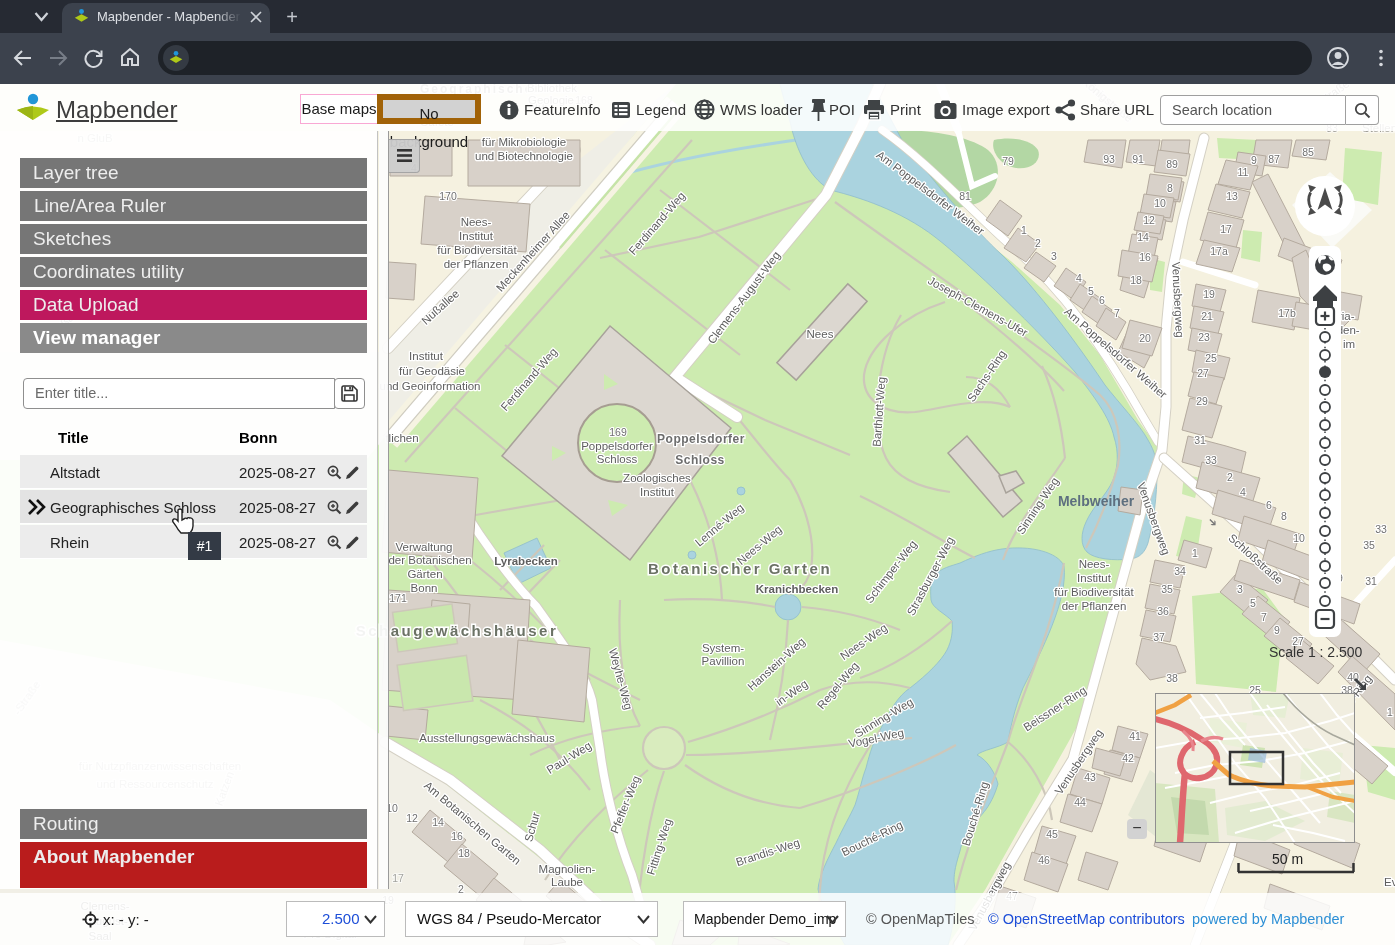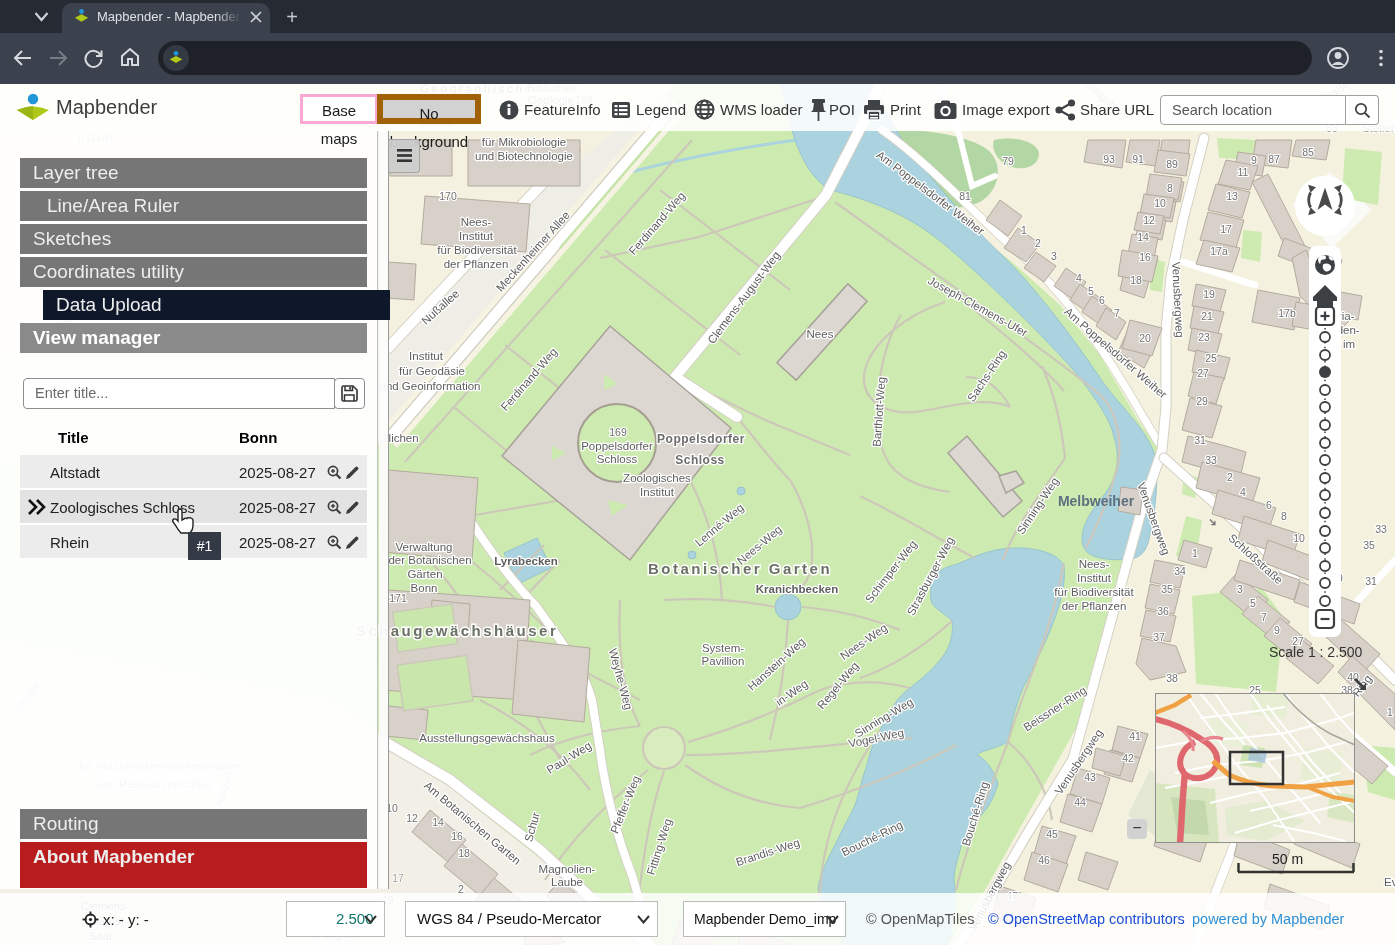--- a/index.html
+++ b/index.html
@@ -505,22 +505,22 @@
 <div class="abs" style="left:0;top:131px;width:378px;height:758px;background:rgba(255,255,255,0.92);border-right:1px solid #c2c2c2"></div>
 <div class="abs" style="left:379px;top:131px;width:10px;height:758px;background:rgba(252,252,252,0.95);border-right:1px solid #9a9a9a"></div>
 
 <div class="abs" style="left:0;top:893px;width:1395px;height:52px;background:rgba(255,255,255,0.84)"></div>
 
 <svg class="abs" style="left:14px;top:90px" width="38" height="36" viewBox="0 0 38 36">
   <path d="M3,20 Q19,13 35,20 L19,30 Z" fill="#aec918"></path>
   <path d="M3,20 Q12,16.5 19,16 L19,30 Z" fill="#9cb514"></path>
   <circle cx="19" cy="9" r="5.2" fill="#2196d8"></circle>
 </svg>
-<div class="abs" style="left:56px;top:96px;font-size:20px;color:#3d3d3d;">Mapbender</div>
-<div class="abs" style="left:300px;top:94px;width:78px;height:30px;background:#fff;border:3px solid #f9a8d4;font-size:15px;color:#1b1b1b;text-align:center;line-height:28px;">Base maps</div>
+<div class="abs" style="left:56px;top:96px;font-size:24px;color:#3d3d3d;text-decoration:underline;">Mapbender</div>
+<div class="abs" style="left:300px;top:94px;width:78px;height:30px;background:#fff;border:1px solid #f9a8d4;font-size:15px;color:#1b1b1b;text-align:center;line-height:28px;">Base maps</div>
 <div class="abs" style="left:377px;top:94px;width:104px;height:30px;background:#d2d2d2;border:6px solid #a16207;font-size:15px;color:#1b1b1b;text-align:center;line-height:28px;">No background</div>
 
 <svg class="abs" style="left:499px;top:100px" width="20" height="20" viewBox="0 0 20 20">
   <circle cx="10" cy="10" r="9.5" fill="#3f4345"></circle>
   <rect x="8.6" y="8" width="2.8" height="7" fill="#fff"></rect>
       <circle cx="10" cy="5.4" r="1.7" fill="#fff"></circle>
 </svg>
 <div class="abs" style="left:524px;top:101px;font-size:15px;color:#333;">FeatureInfo</div>
 <svg class="abs" style="left:611px;top:100px" width="20" height="20" viewBox="0 0 20 20">
   <rect x="1" y="2" width="18" height="16" rx="2" fill="#3f4345"></rect>
@@ -570,24 +570,24 @@
 </svg>
 <div class="abs" style="left:1080px;top:101px;font-size:15px;color:#333;">Share URL</div>
 <div class="abs" style="left:1160px;top:95px;width:186px;height:30px;background:#fff;border:1px solid #9f9f9f;border-radius:4px 0 0 4px;"></div>
 <div class="abs" style="left:1172px;top:102px;font-size:14.5px;color:#555;">Search location</div>
 <div class="abs" style="left:1346px;top:95px;width:33px;height:30px;background:#fff;border:1px solid #9f9f9f;border-left:none;border-radius:0 4px 4px 0;"></div>
 <svg class="abs" style="left:1354px;top:102px" width="17" height="17" viewBox="0 0 17 17">
   <circle cx="7" cy="7" r="5.2" fill="none" stroke="#444" stroke-width="1.8"></circle>
   <line x1="11" y1="11" x2="15.5" y2="15.5" stroke="#444" stroke-width="2"></line>
 </svg>
 <div class="abs" style="left:20px;top:158px;width:347px;height:30px;background:#767676;color:#ededed;font-size:19px;font-weight:normal;line-height:30px;padding-left:13px;">Layer tree</div>
-<div class="abs" style="left:20px;top:191px;width:347px;height:30px;background:#767676;color:#ededed;font-size:19px;font-weight:normal;line-height:30px;padding-left:27px;">Line/Area Ruler</div>
+<div class="abs" style="left:20px;top:191px;width:347px;height:30px;background:#767676;color:#ededed;font-size:19px;font-weight:normal;line-height:30px;padding-left:14px;">Line/Area Ruler</div>
 <div class="abs" style="left:20px;top:224px;width:347px;height:30px;background:#767676;color:#ededed;font-size:19px;font-weight:normal;line-height:30px;padding-left:13px;">Sketches</div>
 <div class="abs" style="left:20px;top:257px;width:347px;height:30px;background:#767676;color:#ededed;font-size:19px;font-weight:normal;line-height:30px;padding-left:13px;">Coordinates utility</div>
-<div class="abs" style="left:20px;top:290px;width:347px;height:30px;background:#0f172a;color:#ededed;font-size:19px;font-weight:normal;line-height:30px;padding-left:13px;margin-left:23px;">Data Upload</div>
+<div class="abs" style="left:20px;top:290px;width:347px;height:30px;background:#be185d;color:#ededed;font-size:19px;font-weight:normal;line-height:30px;padding-left:13px;">Data Upload</div>
 <div class="abs" style="left:20px;top:323px;width:347px;height:30px;background:#8a8a8a;color:#fff;font-size:19px;font-weight:bold;line-height:30px;padding-left:13px;">View manager</div>
 <div class="abs" style="left:20px;top:809px;width:347px;height:30px;background:#767676;color:#ededed;font-size:19px;font-weight:normal;line-height:30px;padding-left:13px;">Routing</div>
 <div class="abs" style="left:20px;top:842px;width:347px;height:46px;background:#b91c1c;color:#ededed;font-size:19px;font-weight:bold;line-height:30px;padding-left:13px;">About Mapbender</div>
 
 <div class="abs" style="left:23px;top:378px;width:312px;height:31px;background:#fff;border:1px solid #8f8f8f;border-radius:4px 0 0 4px;"></div>
 <div class="abs" style="left:35px;top:385px;font-size:14.5px;color:#6a6a6a;">Enter title...</div>
 <div class="abs" style="left:334px;top:378px;width:31px;height:31px;background:#fff;border:1px solid #8f8f8f;border-radius:4px;"></div>
 <svg class="abs" style="left:341px;top:385px" width="17" height="17" viewBox="0 0 17 17">
   <path d="M1,2.5 Q1,1 2.5,1 L12,1 L16,5 L16,14.5 Q16,16 14.5,16 L2.5,16 Q1,16 1,14.5 Z" fill="none" stroke="#333" stroke-width="1.6"></path>
   <path d="M4,1.5 L4,5.5 L11.5,5.5 L11.5,1.5" fill="none" stroke="#333" stroke-width="1.5"></path>
@@ -602,21 +602,21 @@
 <svg class="abs" style="left:327px;top:465px" width="15" height="15" viewBox="0 0 15 15">
       <circle cx="6" cy="6" r="4.6" fill="none" stroke="#3c3c3c" stroke-width="1.7"></circle>
       <line x1="9.5" y1="9.5" x2="13.5" y2="13.5" stroke="#3c3c3c" stroke-width="2.2"></line>
       <line x1="4" y1="6" x2="8" y2="6" stroke="#3c3c3c" stroke-width="1.4"></line>
       <line x1="6" y1="4" x2="6" y2="8" stroke="#3c3c3c" stroke-width="1.4"></line>
     </svg>
 <svg class="abs" style="left:345px;top:465px" width="15" height="15" viewBox="0 0 15 15">
       <path d="M1,14 L2,10.5 L10.5,2 Q11.5,1 12.5,2 L13,2.5 Q14,3.5 13,4.5 L4.5,13 Z" fill="#3c3c3c"></path>
     </svg>
 <div class="abs" style="left:20px;top:490px;width:347px;height:34px;background:#e3e3e3;border-bottom:1px solid #fff;"></div>
-<div class="abs" style="left:50px;top:499px;font-size:15px;color:#222;">Zoologisches Schloss</div>
+<div class="abs" style="left:50px;top:499px;font-size:15px;color:#222;">Geographisches Schloss</div>
 <div class="abs" style="left:239px;top:499px;font-size:15px;color:#222;">2025-08-27</div>
 <svg class="abs" style="left:327px;top:500px" width="15" height="15" viewBox="0 0 15 15">
       <circle cx="6" cy="6" r="4.6" fill="none" stroke="#3c3c3c" stroke-width="1.7"></circle>
       <line x1="9.5" y1="9.5" x2="13.5" y2="13.5" stroke="#3c3c3c" stroke-width="2.2"></line>
       <line x1="4" y1="6" x2="8" y2="6" stroke="#3c3c3c" stroke-width="1.4"></line>
       <line x1="6" y1="4" x2="6" y2="8" stroke="#3c3c3c" stroke-width="1.4"></line>
     </svg>
 <svg class="abs" style="left:345px;top:500px" width="15" height="15" viewBox="0 0 15 15">
       <path d="M1,14 L2,10.5 L10.5,2 Q11.5,1 12.5,2 L13,2.5 Q14,3.5 13,4.5 L4.5,13 Z" fill="#3c3c3c"></path>
     </svg>
@@ -747,21 +747,21 @@
 <svg class="abs" style="left:82px;top:911px" width="17" height="17" viewBox="0 0 17 17">
   <circle cx="8.5" cy="8.5" r="5" fill="none" stroke="#222" stroke-width="1.8"></circle>
   <circle cx="8.5" cy="8.5" r="1.6" fill="#222"></circle>
   <line x1="8.5" y1="0.5" x2="8.5" y2="4.5" stroke="#222" stroke-width="1.8"></line>
   <line x1="8.5" y1="12.5" x2="8.5" y2="16.5" stroke="#222" stroke-width="1.8"></line>
   <line x1="0.5" y1="8.5" x2="4.5" y2="8.5" stroke="#222" stroke-width="1.8"></line>
   <line x1="12.5" y1="8.5" x2="16.5" y2="8.5" stroke="#222" stroke-width="1.8"></line>
 </svg>
 <div class="abs" style="left:103px;top:911px;font-size:15px;color:#222;">x: - y: -</div>
 <div class="abs" style="left:286px;top:901px;width:99px;height:36px;background:#fff;border:1px solid #bbb;"></div>
-<div class="abs" style="left:322px;top:910px;font-size:15px;color:#0f766e;margin-left:14px;">2.500</div>
+<div class="abs" style="left:322px;top:910px;font-size:15px;color:#1d4ed8;">2.500</div>
 <svg class="abs" style="left:364px;top:915px" width="13" height="9" viewBox="0 0 13 9">
       <path d="M1,1 L6.5,7.5 L12,1" fill="none" stroke="#333" stroke-width="2"></path>
     </svg>
 <div class="abs" style="left:405px;top:901px;width:253px;height:36px;background:#fff;border:1px solid #bbb;"></div>
 <div class="abs" style="left:417px;top:910px;font-size:15px;color:#111;">WGS 84 / Pseudo-Mercator</div>
 <svg class="abs" style="left:637px;top:915px" width="13" height="9" viewBox="0 0 13 9">
       <path d="M1,1 L6.5,7.5 L12,1" fill="none" stroke="#333" stroke-width="2"></path>
     </svg>
 <div class="abs" style="left:683px;top:901px;width:163px;height:36px;background:#fff;border:1px solid #bbb;"></div>
 <div class="abs" style="left:694px;top:911px;font-size:14px;color:#111;">Mapbender Demo_imp</div>

